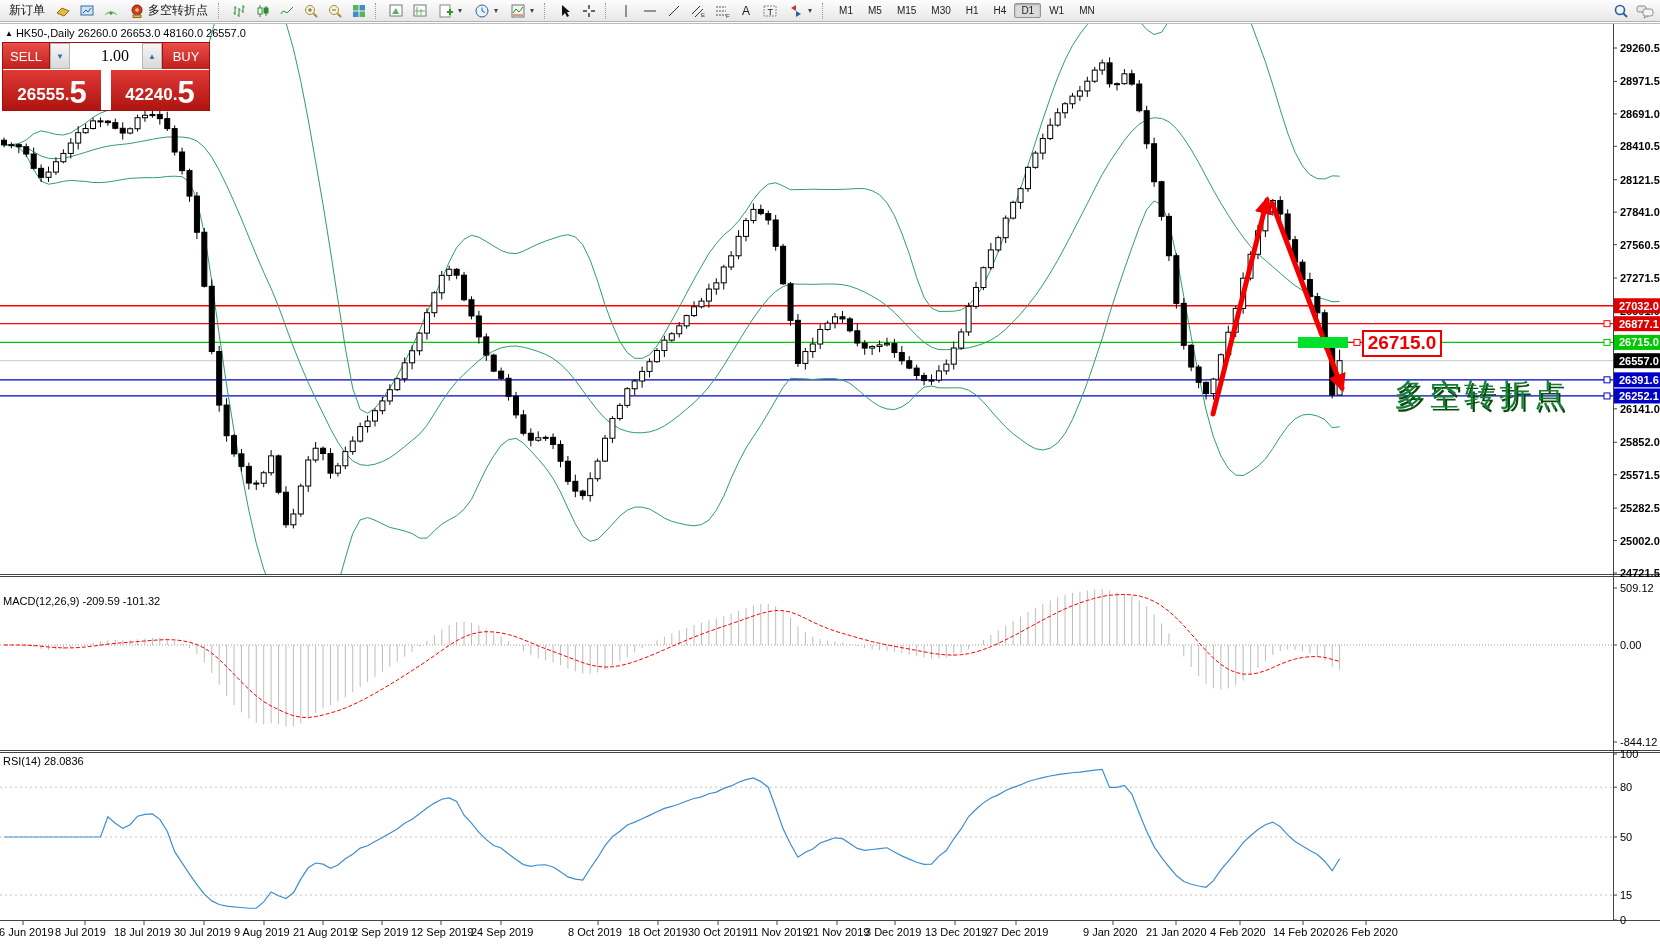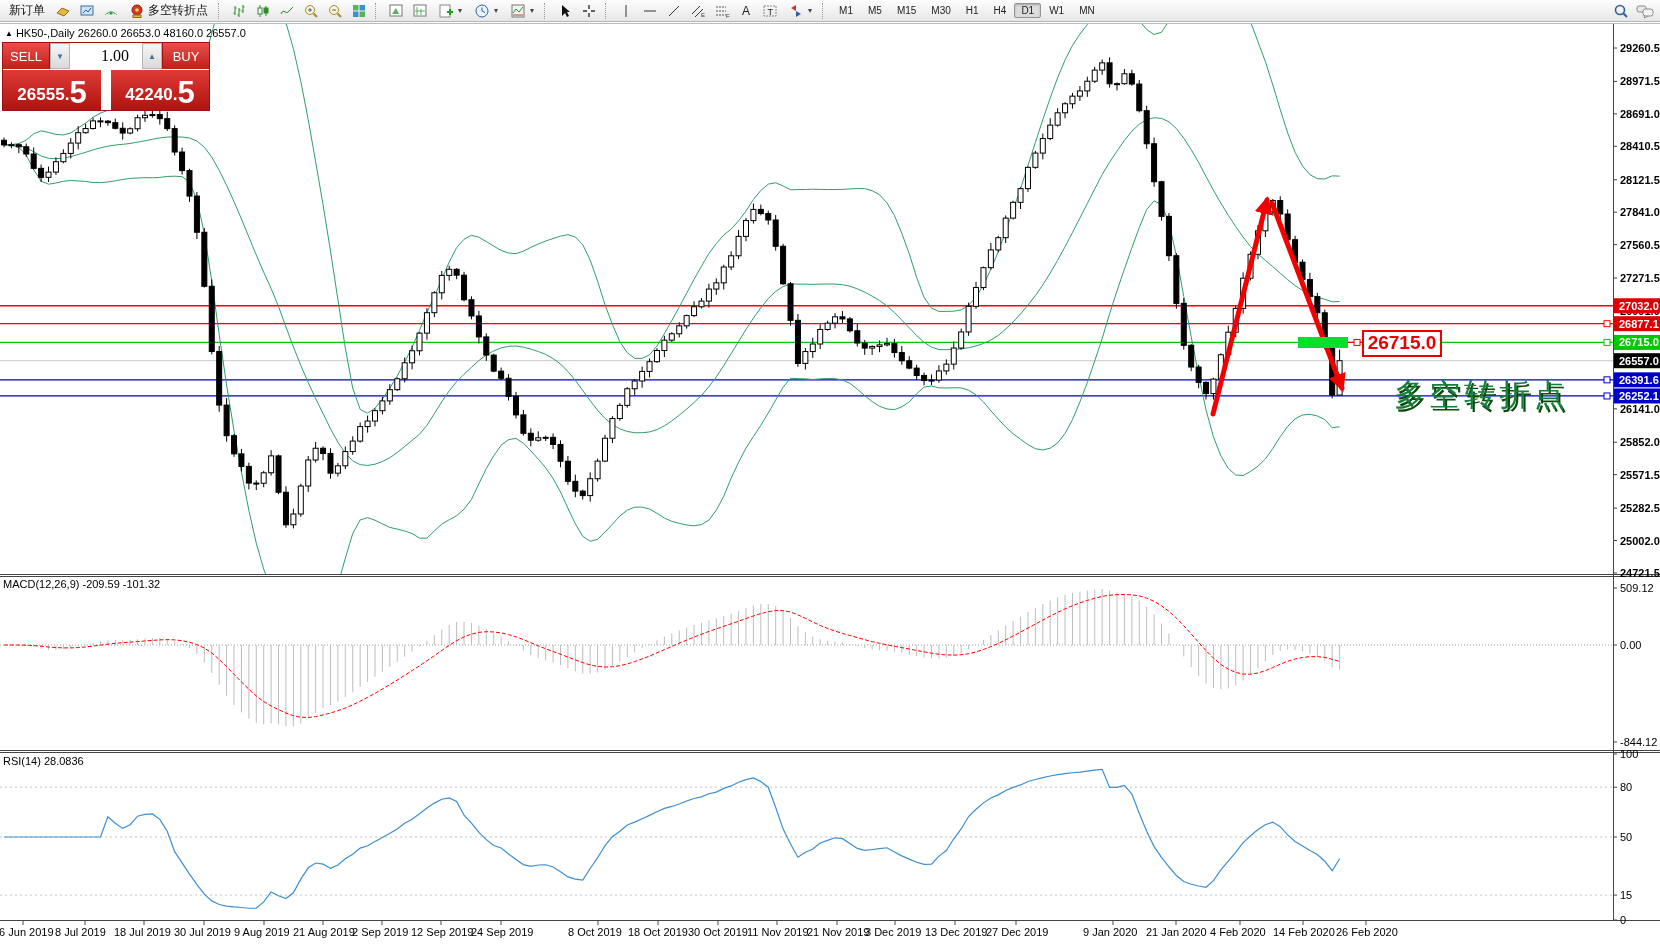--- a/index.html
+++ b/index.html
@@ -956,17 +956,17 @@
         <span class="price-big">5</span>
     </div>
     <div class="price-cell">
       <span class="price-main">42240</span>
         <span class="price-main">.</span>
         <span class="price-big">5</span>
     </div>
   </div>
 </div>
 
-<div class="ind-label" style="top:578px">MACD(12,26,9) -209.59 -101.32</div>
+<div class="ind-label" style="top:595px">MACD(12,26,9) -209.59 -101.32</div>
 <div class="ind-label" style="top:755px">RSI(14) 28.0836</div>
 
 <div class="callout">26715.0</div>
 <div class="note">多空转折点</div>
 
 </body></html>

